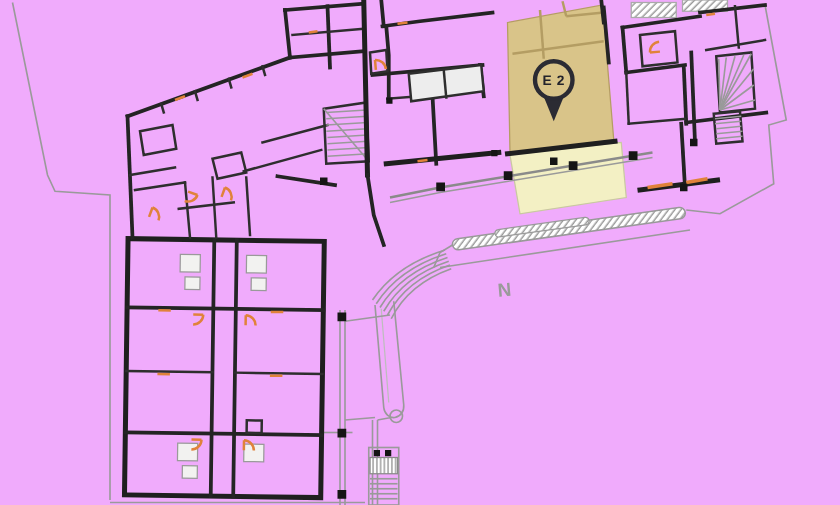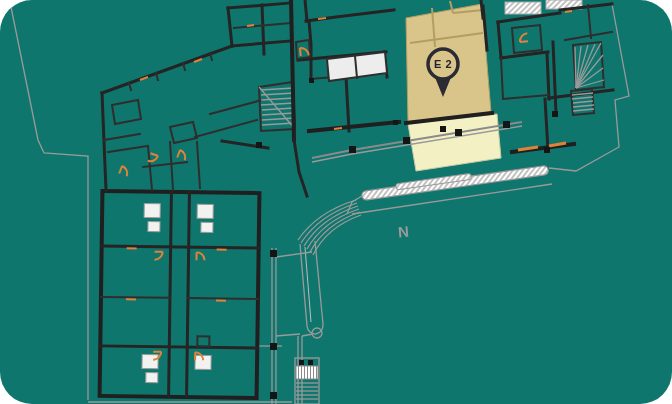--- a/index.html
+++ b/index.html
@@ -1,17 +1,17 @@
 <!DOCTYPE html>
 <html><head>
 <meta charset="utf-8">
 <style>
   html,body{margin:0;padding:0;background:#fff;}
-  .stage{position:relative;width:672px;height:404px;background:#0f766e;overflow:hidden;
-         font-family:"Liberation Sans",sans-serif;border-radius:32px;}
+  .stage{position:relative;width:672px;height:404px;background:#f0abfc;overflow:hidden;
+         font-family:"Liberation Sans",sans-serif;}
   svg{position:absolute;left:0;top:0;}
   
   .w4{stroke:#1f1f1f;stroke-width:4;fill:none;stroke-linecap:square;}
   .w3{stroke:#242424;stroke-width:3;fill:none;stroke-linecap:square;}
   .w2{stroke:#2e2e2e;stroke-width:2;fill:none;stroke-linecap:square;}
   .g {stroke:#9a9a9a;stroke-width:1.3;fill:none;}
   .g2{stroke:#8a8a8a;stroke-width:2;fill:none;}
   .gl{stroke:#bdbdbd;stroke-width:1;fill:none;}
   .o {stroke:#e0823a;stroke-width:2;fill:none;}
   .o3{stroke:#e0823a;stroke-width:3;fill:none;}

